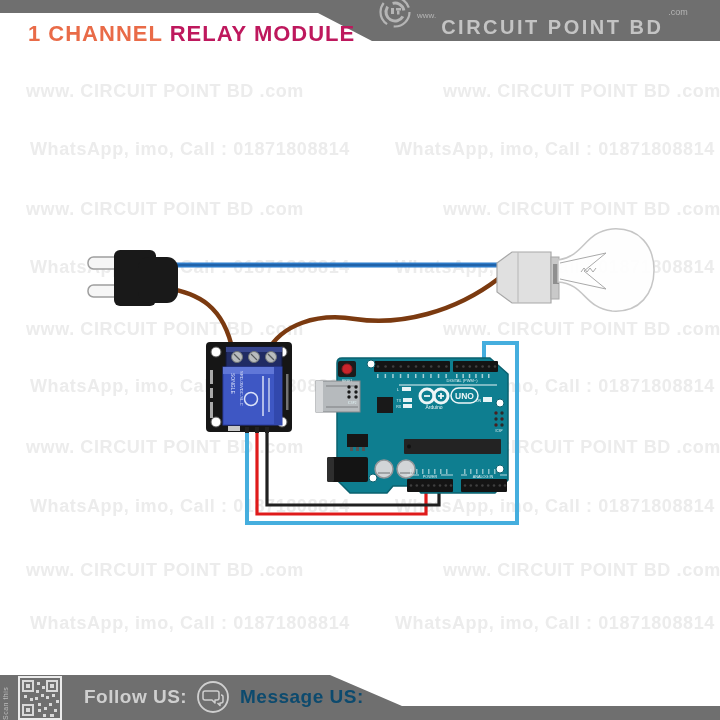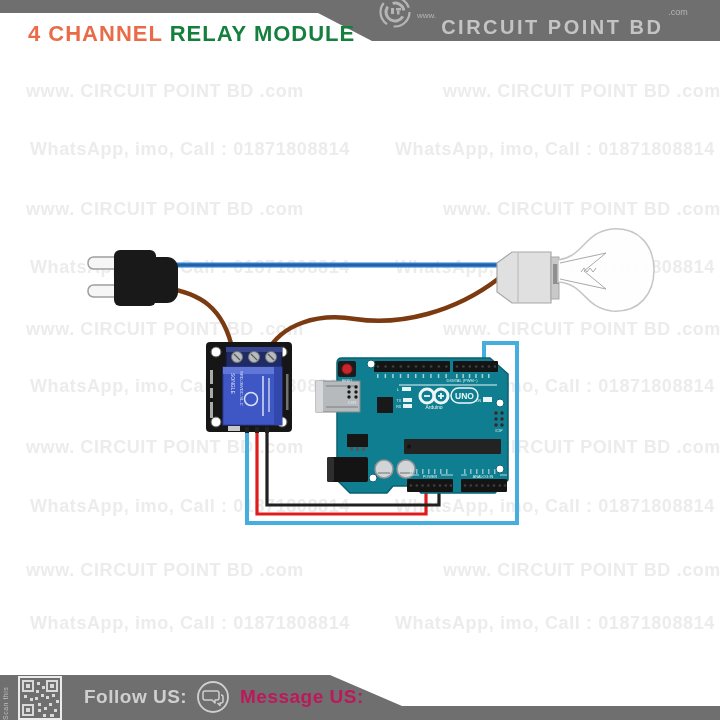--- a/index.html
+++ b/index.html
@@ -10,37 +10,37 @@
   .wm{position:absolute;white-space:nowrap;font-size:18px;letter-spacing:0.6px;
       color:#ececec;font-weight:bold;}
   
   .circuit{position:absolute;inset:0;z-index:2;}
   
   .banner-svg{position:absolute;left:0;z-index:3;pointer-events:none;}
   
   .title{position:absolute;left:28px;top:21px;z-index:4;font-size:22px;font-weight:bold;
          letter-spacing:1px;white-space:nowrap;}
   .title .accent{color:#e96b48;}
-  .title .rest{color:#15803d;}
+  .title .rest{color:#be185d;}
   .brand{position:absolute;left:378px;top:0;height:23px;z-index:4;display:flex;
          align-items:center;gap:5px;}
   .brand .www{font-size:8px;color:#b5b5b5;margin-top:8px;}
   .brand .name{font-size:20px;font-weight:bold;letter-spacing:2.5px;color:#c4c4c4;
                white-space:nowrap;margin-top:32px;}
   .brand .com{font-size:9px;color:#b5b5b5;margin-top:0;}
   
   .scan-this{position:absolute;left:2px;top:676px;height:44px;z-index:4;
              writing-mode:vertical-rl;transform:rotate(180deg);font-size:7px;
              color:#bdbdbd;letter-spacing:0.5px;}
   .qr{position:absolute;left:18px;top:676px;z-index:4;}
   .follow{position:absolute;left:84px;top:686px;z-index:4;font-size:19px;font-weight:bold;
           color:#cfcfcf;letter-spacing:0.5px;}
   .chat-ic{position:absolute;left:196px;top:680px;z-index:4;}
   .message{position:absolute;left:240px;top:686px;z-index:4;font-size:19px;font-weight:bold;
-           color:#be185d;letter-spacing:0.5px;}
+           color:#0c4a6e;letter-spacing:0.5px;}
   .product{position:absolute;right:8px;top:668px;z-index:4;font-size:22px;color:#9f9f9f;
            letter-spacing:1.5px;white-space:nowrap;}
 </style>
 </head>
 <body>
 
 <div class="stage">
 
   <div class="wm-layer">
     <span class="wm" style="left:26px;top:81px">www. CIRCUIT POINT BD .com</span>
@@ -318,21 +318,21 @@
 
   <svg class="banner-svg" style="top:0" width="720" height="41" viewBox="0 0 720 41">
     <polygon points="0,0 720,0 720,41 372,41 318,13 0,13" fill="#6f6f6f"></polygon>
   </svg>
 
   <svg class="banner-svg" style="top:672px" width="720" height="48" viewBox="0 0 720 48">
     <polygon points="0,3 330,3 402,34 720,34 720,48 0,48" fill="#6f6f6f"></polygon>
   </svg>
 
   <div class="title">
-    <span class="accent">4 CHANNEL</span><span class="rest"> RELAY MODULE</span>
+    <span class="accent">1 CHANNEL</span><span class="rest"> RELAY MODULE</span>
   </div>
 
   <div class="brand">
     <svg width="34" height="34" viewBox="0 0 34 34">
       <circle cx="17" cy="17" r="14.5" fill="none" stroke="#b5b5b5" stroke-width="2.2" stroke-dasharray="24 7"></circle>
       <circle cx="17" cy="17" r="9" fill="none" stroke="#b5b5b5" stroke-width="3" stroke-dasharray="15 6" transform="rotate(120 17 17)"></circle>
       <rect x="13" y="13" width="3" height="6" fill="#b5b5b5"></rect>
       <rect x="18" y="13" width="5" height="2.5" fill="#b5b5b5"></rect>
       <rect x="19" y="15.5" width="2.5" height="4" fill="#b5b5b5"></rect>
     </svg>

